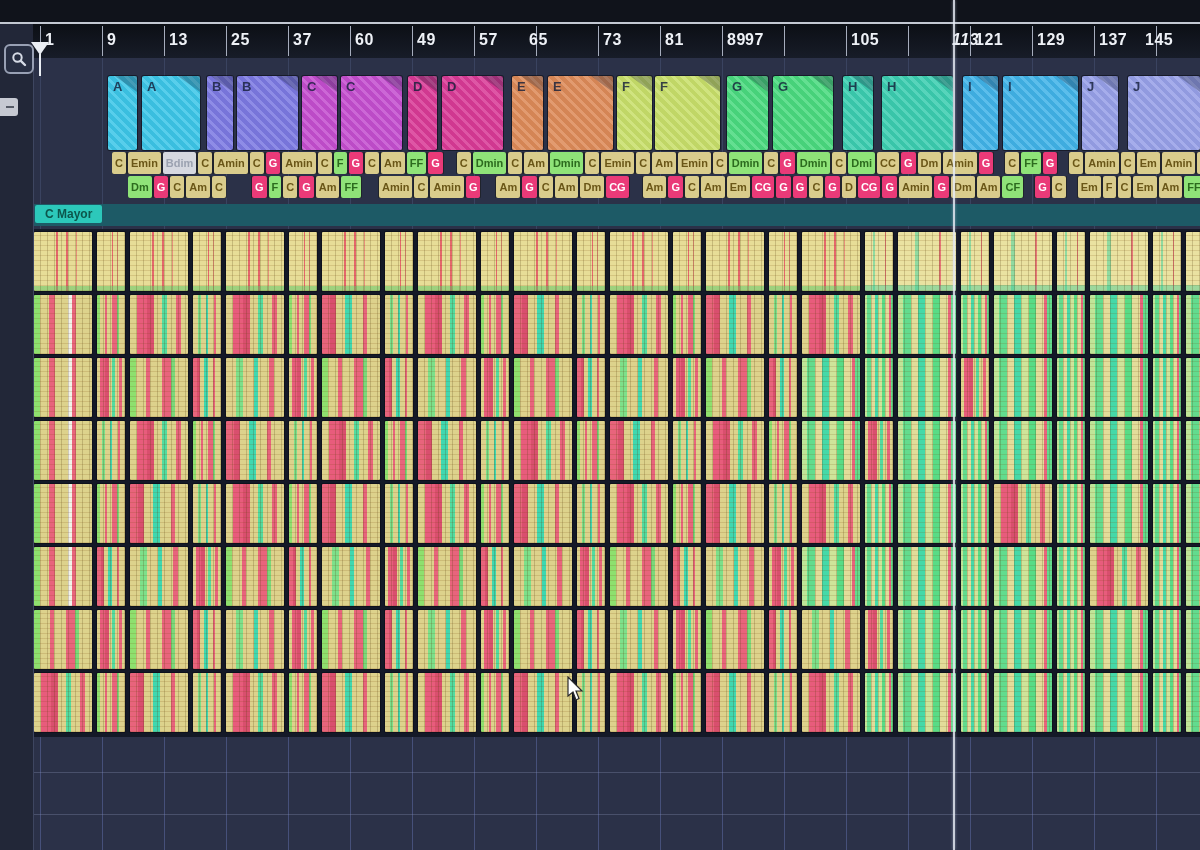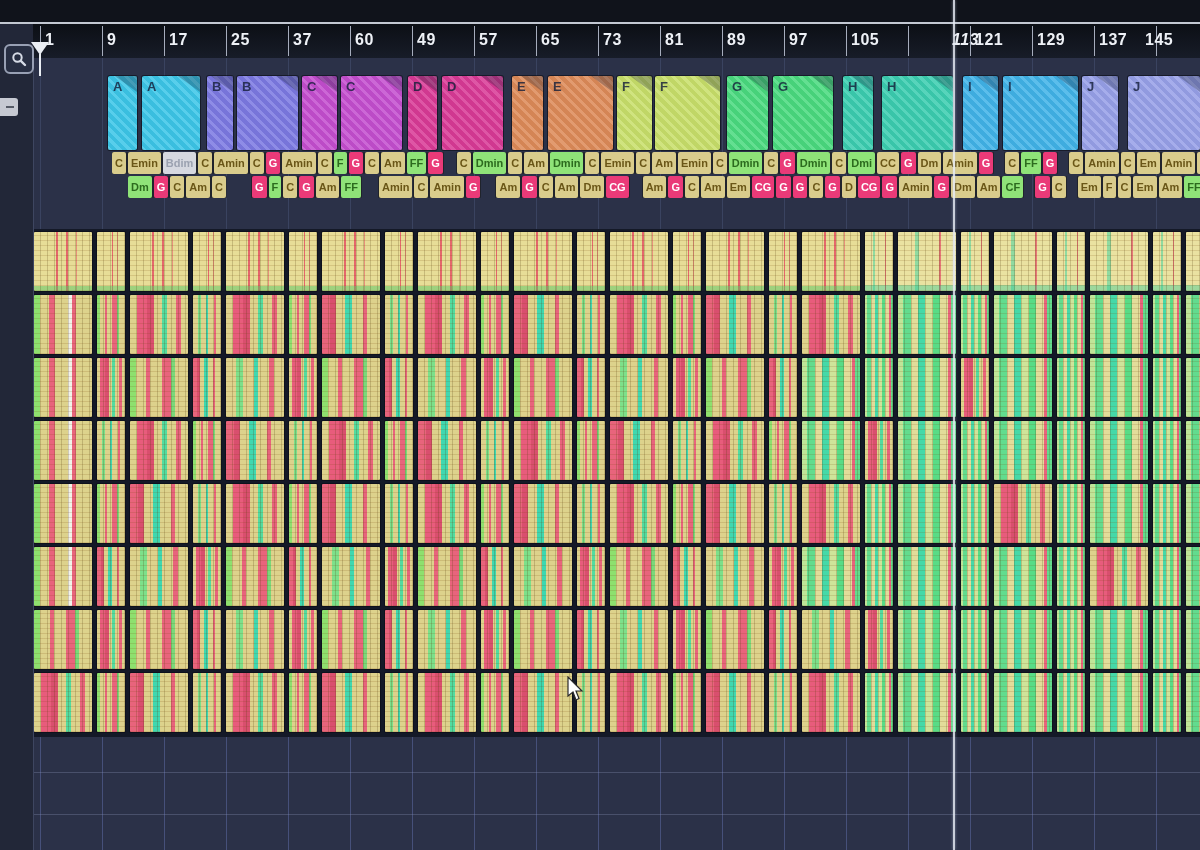--- a/index.html
+++ b/index.html
@@ -99,41 +99,41 @@
 <div id="screen">
   <div id="top-strip"></div>
   <div id="top-sep"></div>
 
   <div id="ruler">
       <div class="tick" style="left: 7px;"></div>
       <div class="bar-num" style="left: 12px;">1</div>
       <div class="tick" style="left: 69px;"></div>
       <div class="bar-num" style="left: 74px;">9</div>
       <div class="tick" style="left: 131px;"></div>
-      <div class="bar-num" style="left: 136px;">17</div>
+      <div class="bar-num" style="left: 136px;">13</div>
       <div class="tick" style="left: 193px;"></div>
       <div class="bar-num" style="left: 198px;">25</div>
       <div class="tick" style="left: 255px;"></div>
       <div class="bar-num" style="left: 260px;">37</div>
       <div class="tick" style="left: 317px;"></div>
       <div class="bar-num" style="left: 322px;">60</div>
       <div class="tick" style="left: 379px;"></div>
       <div class="bar-num" style="left: 384px;">49</div>
       <div class="tick" style="left: 441px;"></div>
       <div class="bar-num" style="left: 446px;">57</div>
       <div class="tick" style="left: 503px;"></div>
-      <div class="bar-num" style="left: 508px;">65</div>
+      <div class="bar-num" style="left: 496px;">65</div>
       <div class="tick" style="left: 565px;"></div>
       <div class="bar-num" style="left: 570px;">73</div>
       <div class="tick" style="left: 627px;"></div>
       <div class="bar-num" style="left: 632px;">81</div>
       <div class="tick" style="left: 689px;"></div>
       <div class="bar-num" style="left: 694px;">89</div>
       <div class="tick" style="left: 751px;"></div>
-      <div class="bar-num" style="left: 756px;">97</div>
+      <div class="bar-num" style="left: 712px;">97</div>
       <div class="tick" style="left: 813px;"></div>
       <div class="bar-num" style="left: 818px;">105</div>
       <div class="tick" style="left: 875px;"></div>
       <div class="bar-num" style="left: 919px; font-style: italic;">113</div>
       <div class="tick" style="left: 937px;"></div>
       <div class="bar-num" style="left: 942px;">121</div>
       <div class="tick" style="left: 999px;"></div>
       <div class="bar-num" style="left: 1004px;">129</div>
       <div class="tick" style="left: 1061px;"></div>
       <div class="bar-num" style="left: 1066px;">137</div>
@@ -360,20 +360,23 @@
         <div class="ch-sp" style="width: 8px;"></div>
         <div class="chord ct-tan">Em</div>
         <div class="chord ct-tan">F</div>
         <div class="chord ct-tan">C</div>
         <div class="chord ct-tan">Em</div>
         <div class="chord ct-tan">Am</div>
         <div class="chord ct-green">FF</div>
       </div>
     </div>
 
+  <div id="scale-lane">
+    <div id="scale-label">C Mayor</div>
+  </div>
 
   <div id="grid-backdrop"></div>
   <div id="clip-layer">
       <div class="clip v0" style="left: 34px; top: 232px; width: 58px; height: 59px;"></div>
       <div class="clip v0" style="left: 97px; top: 232px; width: 28px; height: 59px;"></div>
       <div class="clip v0" style="left: 130px; top: 232px; width: 58px; height: 59px;"></div>
       <div class="clip v0" style="left: 193px; top: 232px; width: 28px; height: 59px;"></div>
       <div class="clip v0" style="left: 226px; top: 232px; width: 58px; height: 59px;"></div>
       <div class="clip v0" style="left: 289px; top: 232px; width: 28px; height: 59px;"></div>
       <div class="clip v0" style="left: 322px; top: 232px; width: 58px; height: 59px;"></div>

